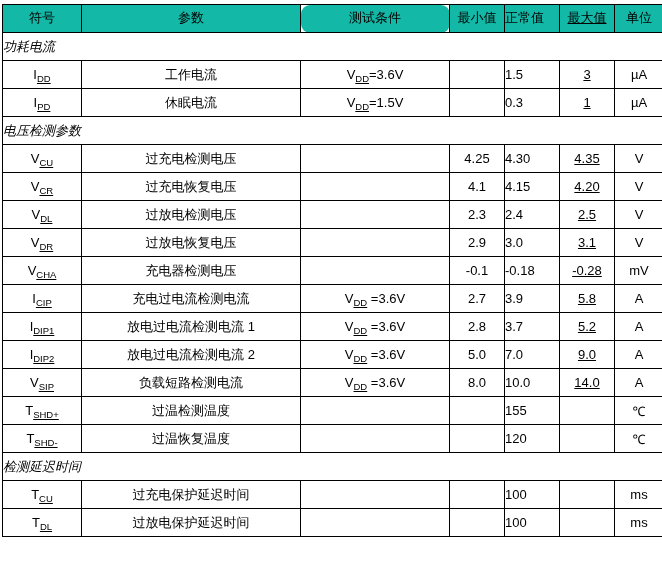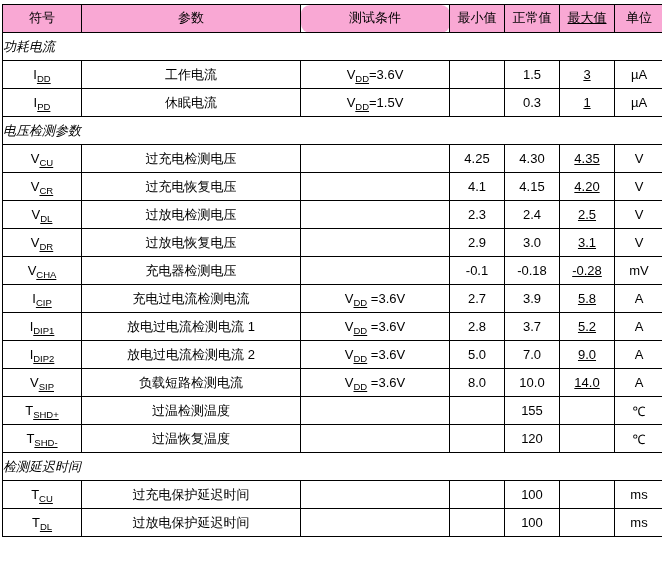--- a/index.html
+++ b/index.html
@@ -22,32 +22,32 @@
   }
   #spec-table td, #spec-table th {
     border: 1px solid #000000;
     padding: 0;
     height: 27px;
     vertical-align: middle;
     font-weight: normal;
     font-size: 13px;
   }
   thead th {
-    background: #f9a8d4;
+    background: #14b8a6;
     text-align: center;
     font-size: 13.5px;
     height: 44px;
     line-height: 1.15;
     margin-top: 16px;
   }
   .c-sym   { width: 78px; text-align: center; }
   .c-par   { width: 218px; text-align: center; }
   .c-cond  { width: 148px; text-align: center; border-radius: 9px; }
   .c-min   { width: 54px;  text-align: center; }
-  .c-typ   { width: 54px;  text-align: center; }
+  .c-typ   { width: 54px;  text-align: left; }
   .c-max   { width: 54px;  text-align: center; text-decoration: underline; }
   .c-unit  { width: 48px;  text-align: center; }
   .section td {
     text-align: left;
     padding-left: 6px;
     font-size: 13.5px;
     font-style: italic;
   }
   sub {
     font-size: 9.5px;

